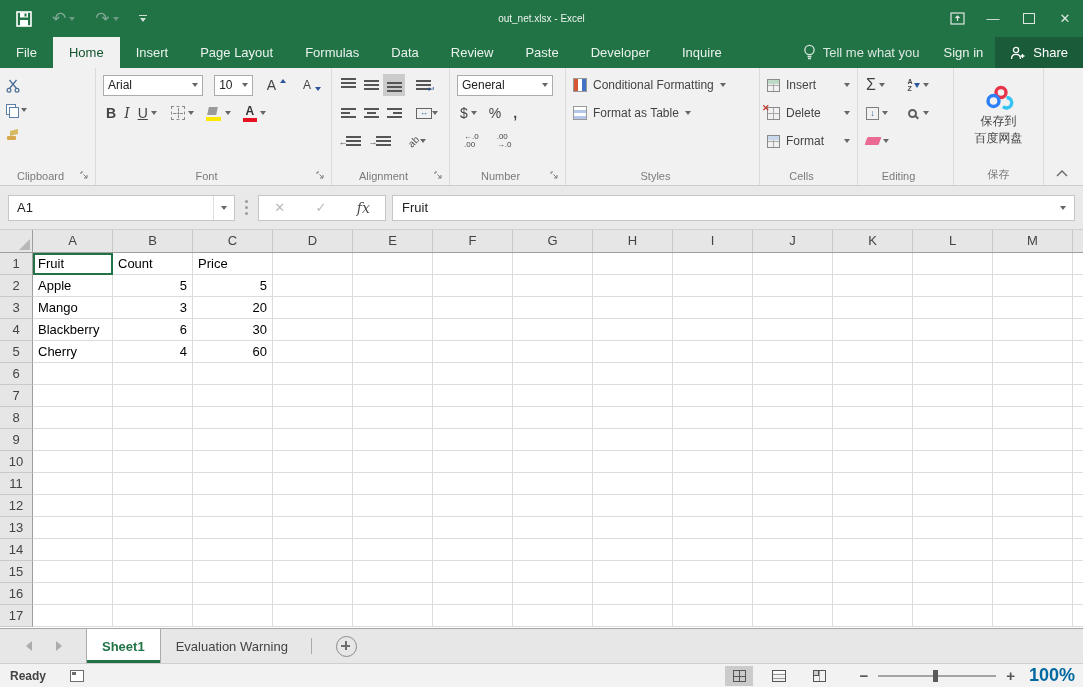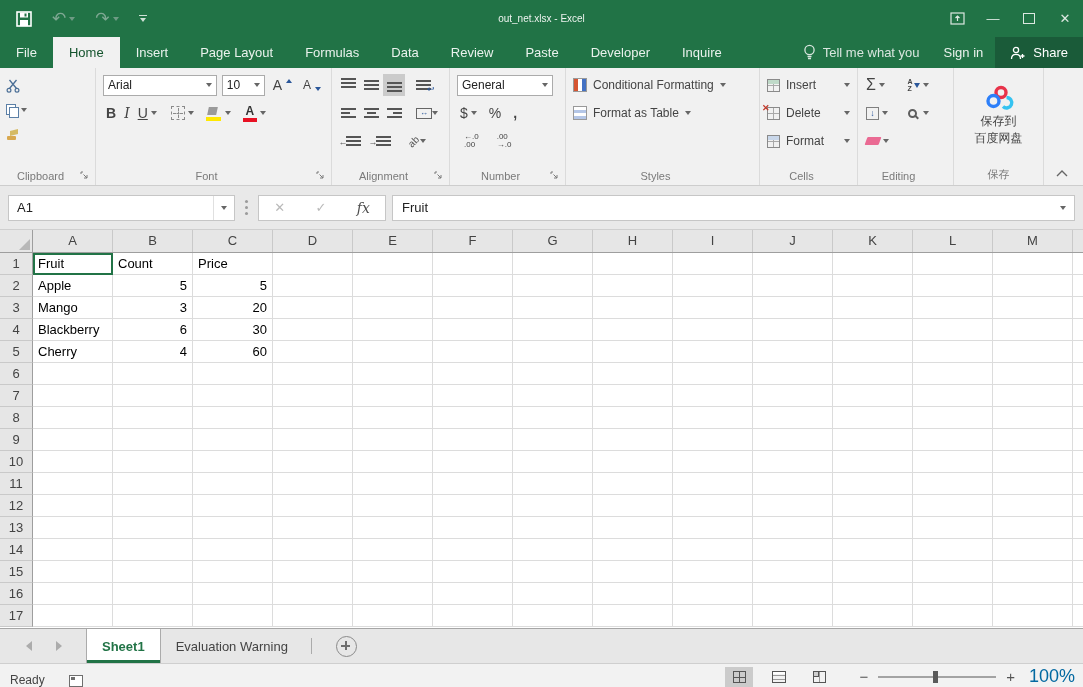--- a/index.html
+++ b/index.html
@@ -39,21 +39,21 @@
           border-bottom:1px solid #CDCDCD;display:flex;box-sizing:border-box;font-size:12px;}
   .rgroup{position:relative;border-right:1px solid #DBDBDB;box-sizing:border-box;
           padding:3px 0 20px 0;flex-shrink:0;}
   .glabel{position:absolute;bottom:3px;left:0;right:14px;text-align:center;font-size:11px;color:#7A7A7A;}
   .launcher{position:absolute;bottom:4px;right:5px;}
   .chev-dd{width:0;height:0;border-left:3px solid transparent;border-right:3px solid transparent;
            border-top:4px solid #666;flex-shrink:0;}
   .combo{background:#fff;border:1px solid #ABABAB;height:21px;display:flex;align-items:center;
          padding:0 4px;color:#222;box-sizing:border-box;}
   .combo .val{flex:1;overflow:hidden;white-space:nowrap;}
-  .frow{height:28px;display:flex;align-items:center;gap:5px;padding:0 7px;}
+  .frow{height:28px;display:flex;align-items:center;gap:11px;padding:0 7px;}
 
   
   .clipwrap{display:flex;padding:1px 4px;}
   .pastebtn{width:48px;display:flex;flex-direction:column;align-items:center;gap:2px;padding-top:3px;}
   .pastebtn .plabel{color:#444;}
   .clipcol{display:flex;flex-direction:column;gap:4px;padding:4px 2px;}
   .smallbtn{display:flex;align-items:center;gap:3px;height:20px;}
   .copyico{position:relative;width:12px;height:13px;}
   .copyico:before,.copyico:after{content:"";position:absolute;width:8px;height:9px;background:#fff;border:1px solid #5B7FA6;}
   .copyico:before{left:0;top:0;}
@@ -180,21 +180,21 @@
   .stab.active{background:#fff;color:#217346;font-weight:bold;border-left:1px solid #ABABAB;
                border-right:1px solid #ABABAB;box-shadow:inset 0 -3px 0 #217346;}
   .stabsep{width:1px;background:#ABABAB;margin:9px 8px;}
   .newsheet{width:19px;height:19px;border:1px solid #8A8A8A;border-radius:50%;align-self:center;margin-left:16px;
             position:relative;flex-shrink:0;}
   .newsheet:before{content:"";position:absolute;left:4px;top:8.5px;width:9px;height:1.5px;background:#6E6E6E;}
   .newsheet:after{content:"";position:absolute;left:8.5px;top:4px;width:1.5px;height:9px;background:#6E6E6E;}
 
   
   .statusbar{position:absolute;top:663px;left:0;width:100%;height:24px;background:#F2F2F2;border-top:1px solid #CFCFCF;
-             display:flex;align-items:flex-end;font-size:12px;color:#444;padding:0 10px;box-sizing:border-box;}
+             display:flex;align-items:center;font-size:12px;color:#444;padding:0 10px;box-sizing:border-box;font-weight:bold;}
   .macroico{width:14px;height:12px;border:1px solid #6E6E6E;margin-left:24px;position:relative;box-sizing:border-box;background:#fff;}
   .macroico:before{content:"";position:absolute;left:1px;top:1px;width:4px;height:3px;background:#6E6E6E;}
   .sb-right{margin-left:auto;display:flex;align-items:center;}
   .vbtn{width:28px;height:20px;display:flex;align-items:center;justify-content:center;margin-right:12px;}
   .vbtn.sel{background:#CBCBCB;}
   .ico-normal{width:13px;height:12px;border:1px solid #555;box-sizing:border-box;
     background:linear-gradient(to right,transparent 0 5px,#555 5px 6px,transparent 6px),
                linear-gradient(to bottom,transparent 0 5px,#555 5px 6px,transparent 6px);}
   .ico-pagelayout{width:14px;height:12px;border:1px solid #555;box-sizing:border-box;
     background:linear-gradient(#fff 0 2px,transparent 2px),linear-gradient(to bottom,transparent 0 3px,#999 3px 4px,transparent 4px 7px,#999 7px 8px,transparent 8px);}

